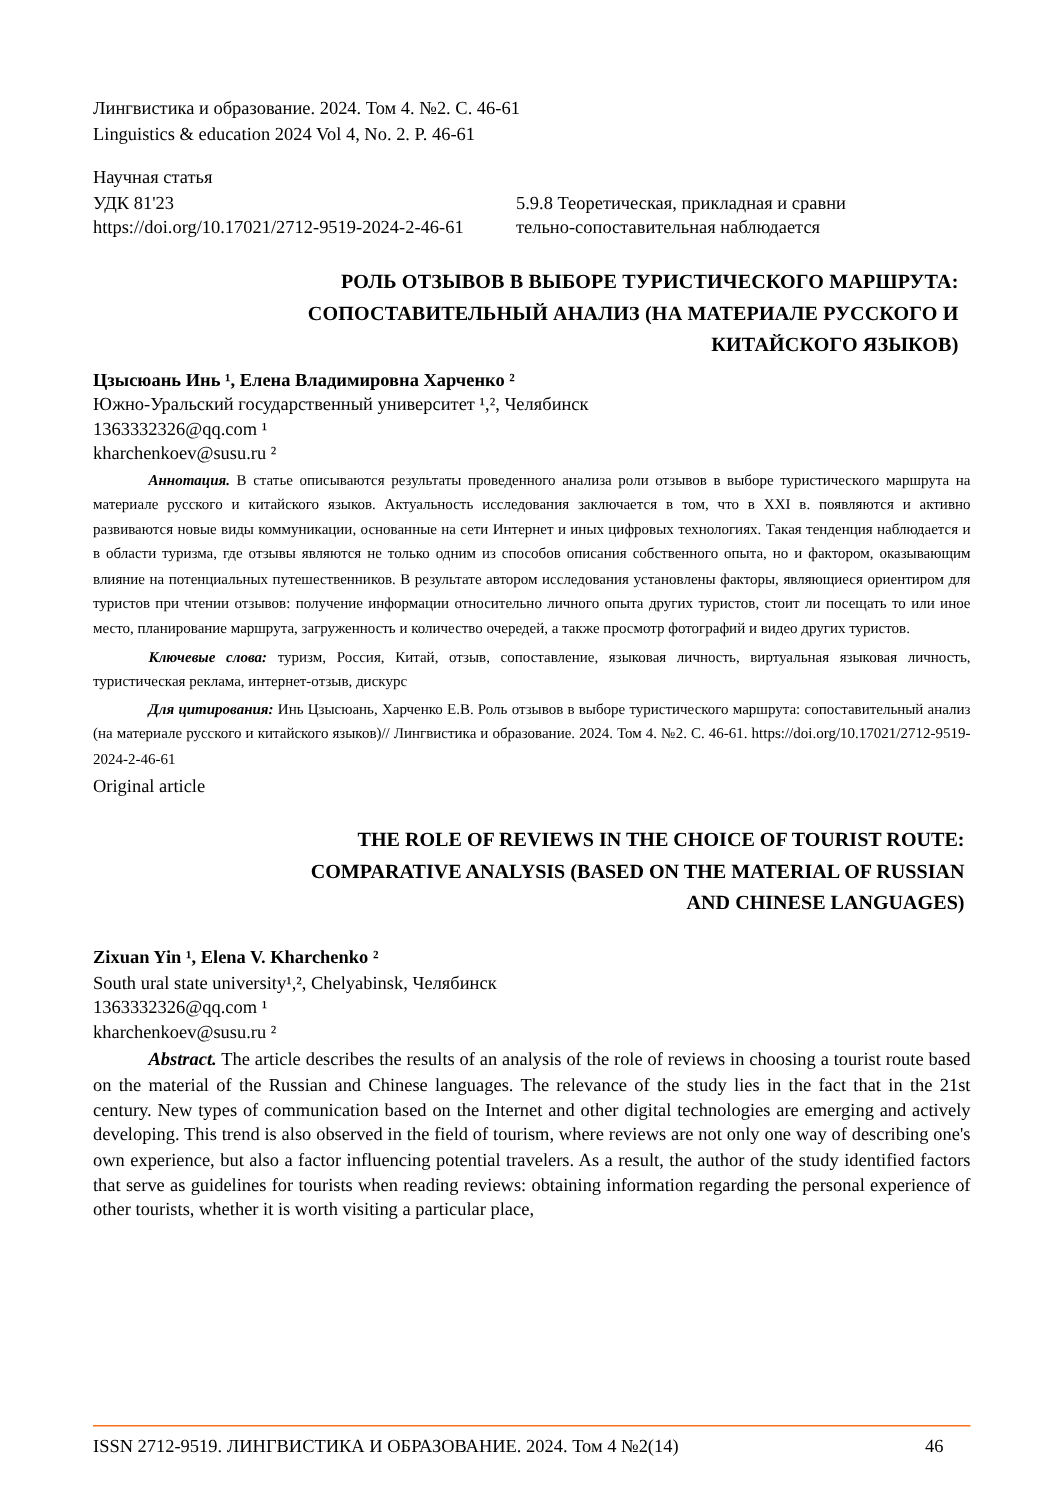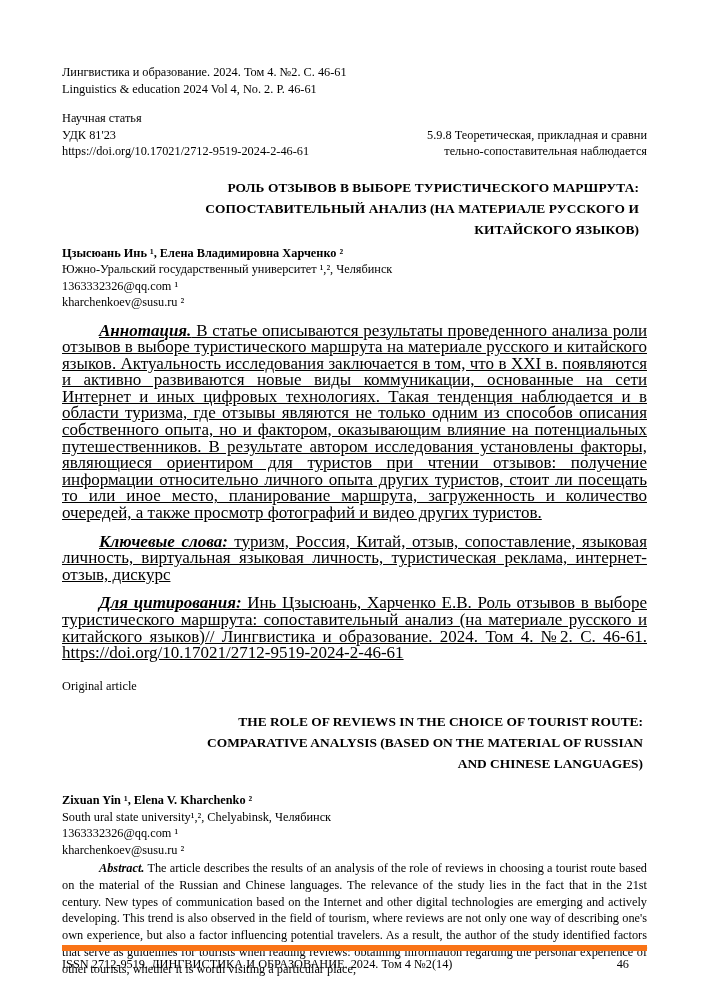--- a/index.html
+++ b/index.html
@@ -31,53 +31,52 @@
     display: flex;
     font-size: 12.3px;
     line-height: 16.5px;
   }
   .meta-left {
     width: 282px;
     flex: 0 0 282px;
   }
   .meta-right {
     flex: 1;
-    text-align: right;
+    text-align: left;
   }
   .title {
     text-align: right;
     font-weight: bold;
     font-size: 13.4px;
     line-height: 21px;
     margin: 17px 8px 0 8px;
     letter-spacing: 0.1px;
   }
   .authors {
     font-weight: bold;
     font-size: 12.3px;
     line-height: 16.5px;
     margin-top: 5px;
   }
   .affil {
     font-size: 12.3px;
     line-height: 16.5px;
   }
   .para {
-    font-size: 17px;
+    font-size: 10px;
     line-height: 16.6px;
     text-align: justify;
     text-indent: 37px;
-    margin-top: 12px;
-    text-decoration: underline;
+    margin-top: 2px;
   }
   .lead-i { font-style: italic; font-weight: bold; }
   .original {
     font-size: 12.3px;
     line-height: 16.5px;
-    margin-top: 16px;
+    margin-top: 0;
   }
   .title-en {
     text-align: right;
     font-weight: bold;
     font-size: 13.4px;
     line-height: 21px;
     margin: 17px 4px 0 4px;
   }
   .authors-en {
     font-weight: bold;
@@ -90,21 +89,21 @@
     line-height: 16.7px;
     text-align: justify;
     text-indent: 37px;
     margin-top: 2px;
   }
   .footer {
     position: absolute;
     left: 62px;
     right: 62px;
     bottom: 31px;
-    border-top: 6px solid #f97316;
+    border-top: 1px solid #f97316;
     padding-top: 6px;
     font-size: 12.3px;
     display: flex;
     justify-content: space-between;
   }
   .footer .pg { padding-right: 18px; }
 </style>
 </head>
 <body>
 

